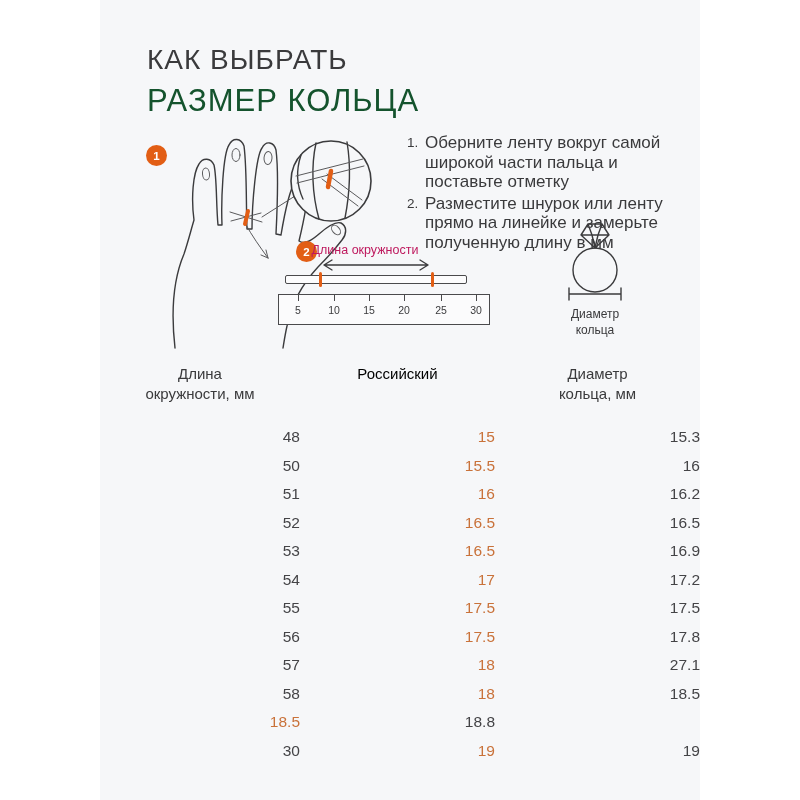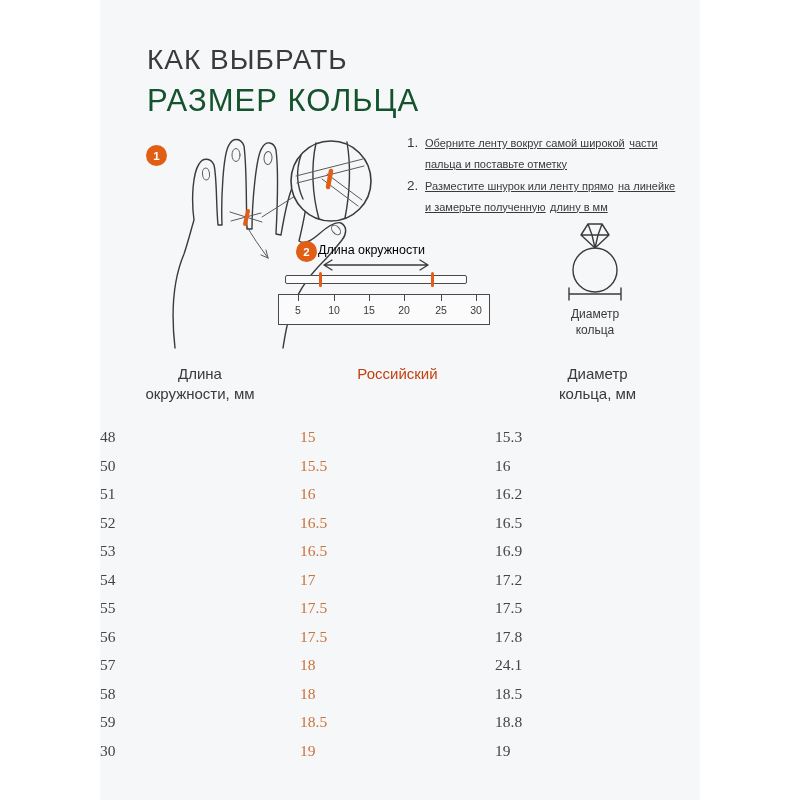--- a/index.html
+++ b/index.html
@@ -23,45 +23,45 @@
   .hand-svg { position:absolute; left:30px; top:128px; width:350px; height:222px; }
   .ring-svg { position:absolute; left:455px; top:215px; width:80px; height:92px; }
   .ring-label { position:absolute; left:450px; top:306px; width:90px; text-align:center;
                 font-size:12px; line-height:16px; color:#3a3a3c; }
 
   
   .instructions { position:absolute; left:307px; top:133px; width:272px; }
   .instr-item { display:flex; margin-bottom:2px; }
   .instr-marker { width:18px; flex:0 0 18px; font-size:13.5px; line-height:19.5px; color:#3a3a3c; }
   .instr-lines { flex:1; }
-  .instr-line { font-size:11px; line-height:19.5px; color:#3a3a3c;text-decoration:underline; }
-
-  
-  .circ-label { position:absolute; left:218px; top:243px; width:130px; 
-                font-size:12.5px; color:#000000; }
+  .instr-line { font-size:17px; line-height:19.5px; color:#3a3a3c; }
+
+  
+  .circ-label { position:absolute; left:200px; top:243px; width:130px; text-align:center;
+                font-size:12.5px; color:#be185d; }
   .arrow-svg { position:absolute; left:220px; top:258px; width:112px; height:14px; }
   .tape { position:absolute; left:185px; top:275px; width:182px; height:9px;
           border:1px solid #4a4a4c; border-radius:2px; background:#fcfcfd; }
   .tape-mark { position:absolute; top:-4px; width:3px; height:15px; background:#e25e15; border-radius:2px; }
   .tape-mark-1 { left:33px; }
   .tape-mark-2 { left:145px; }
   .ruler { position:absolute; left:178px; top:294px; width:212px; height:31px;
            border:1.5px solid #4a4a4c; background:#fbfbfc; }
   .ruler-tick { position:absolute; top:0; width:1.2px; height:6px; background:#4a4a4c; }
   .ruler-num { position:absolute; top:9px; width:24px; margin-left:-12px; text-align:center;
                font-size:10.5px; color:#3a3a3c; }
 
   
   .size-table { position:absolute; left:0; top:364px; width:600px; }
   .thead { display:grid; grid-template-columns:200px 195px 205px; }
   .th { text-align:center; font-size:15px; line-height:20px; color:#3a3a3c; }
-  .th.accent { color:#c2410c; }
+  .th.accent { color:#000000; }
   .tbody { position:absolute; left:0; top:59px; width:600px; }
   .tr { display:grid; grid-template-columns:200px 195px 205px; height:28.5px; align-items:center; }
-  .td { text-align:left; font-size:15.5px; color:#444447;font-family:Liberation Serif, serif; }
+  .td { text-align:right; font-size:15.5px; color:#444447; }
   .td.accent { color:#c9723a; }
 
   svg .ln { fill:none; stroke:#3b3b3d; stroke-width:1.4; stroke-linecap:round; stroke-linejoin:round; }
   svg .thin { fill:none; stroke:#5a5a5c; stroke-width:1; stroke-linecap:round; }
   svg .orange { fill:none; stroke:#e25e15; stroke-linecap:round; }
 </style>
 </head>
 <body>
 
 <div class="page">
@@ -201,29 +201,28 @@
           <span class="td">17.5</span>
         </div>
         <div class="tr">
           <span class="td">56</span>
           <span class="td accent">17.5</span>
           <span class="td">17.8</span>
         </div>
         <div class="tr">
           <span class="td">57</span>
           <span class="td accent">18</span>
-          <span class="td">24.1</span>
+          <span class="td">27.1</span>
         </div>
         <div class="tr">
           <span class="td">58</span>
           <span class="td accent">18</span>
           <span class="td">18.5</span>
         </div>
         <div class="tr">
-          <span class="td">59</span>
           <span class="td accent">18.5</span>
           <span class="td">18.8</span>
         </div>
         <div class="tr">
           <span class="td">30</span>
           <span class="td accent">19</span>
           <span class="td">19</span>
         </div>
       </div>
     </div>

